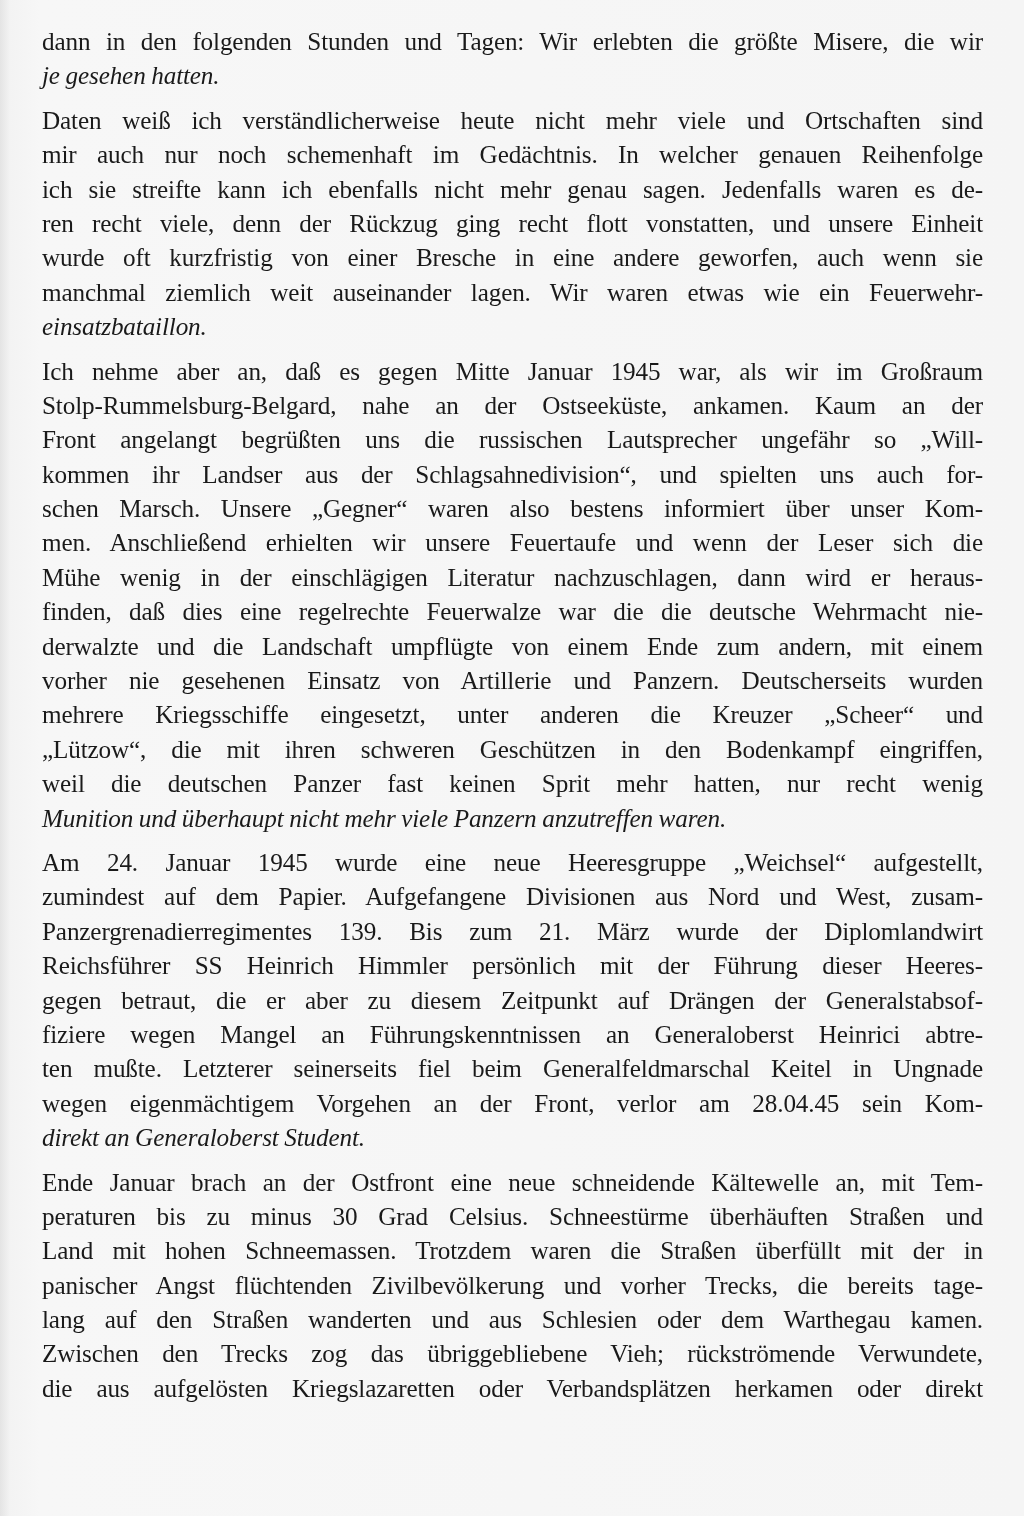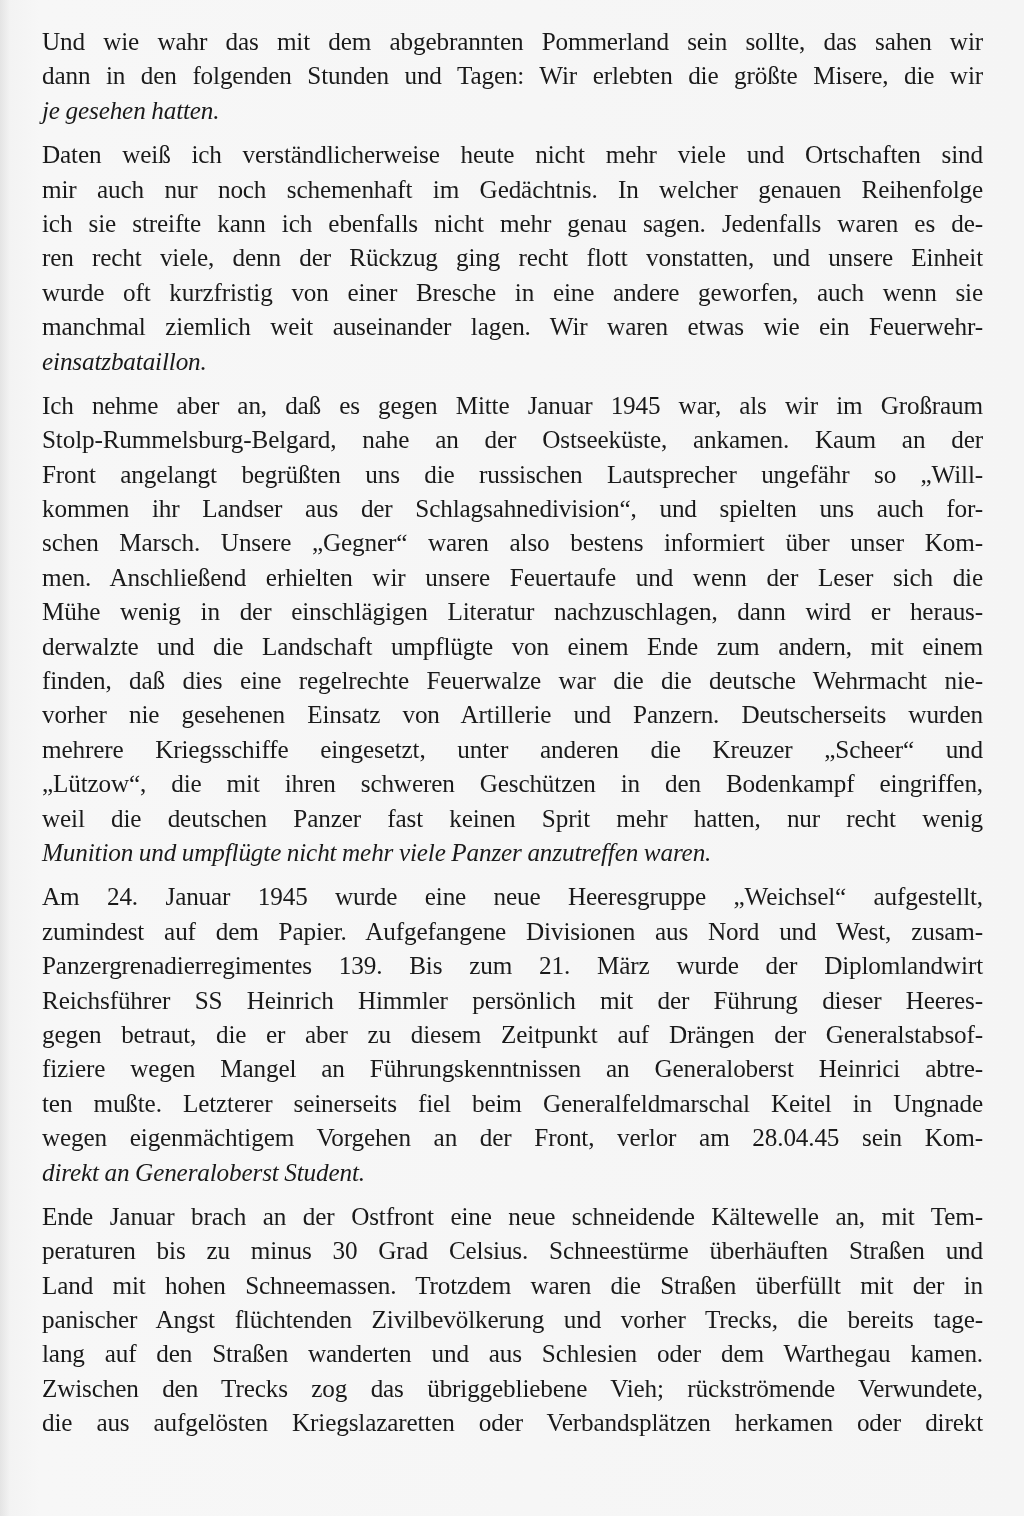--- a/index.html
+++ b/index.html
@@ -49,21 +49,20 @@
     font-style: italic;
   }
 </style>
 </head>
 <body>
 
 <div class="page">
   <div class="text-block">
 
     <div class="para">
-      <span class="line">Und wie wahr das mit dem abgebrannten Pommerland sein sollte, das sahen wir</span>
       <span class="line">dann in den folgenden Stunden und Tagen: Wir erlebten die größte Misere, die wir</span>
       <span class="line last">je gesehen hatten.</span>
     </div>
 
     <div class="para">
       <span class="line">Daten weiß ich verständlicherweise heute nicht mehr viele und Ortschaften sind</span>
       <span class="line">mir auch nur noch schemenhaft im Gedächtnis. In welcher genauen Reihenfolge</span>
       <span class="line">ich sie streifte kann ich ebenfalls nicht mehr genau sagen. Jedenfalls waren es de-</span>
       <span class="line">ren recht viele, denn der Rückzug ging recht flott vonstatten, und unsere Einheit</span>
       <span class="line">wurde oft kurzfristig von einer Bresche in eine andere geworfen, auch wenn sie</span>
@@ -72,27 +71,27 @@
     </div>
 
     <div class="para">
       <span class="line">Ich nehme aber an, daß es gegen Mitte Januar 1945 war, als wir im Großraum</span>
       <span class="line">Stolp-Rummelsburg-Belgard, nahe an der Ostseeküste, ankamen. Kaum an der</span>
       <span class="line">Front angelangt begrüßten uns die russischen Lautsprecher ungefähr so „Will-</span>
       <span class="line">kommen ihr Landser aus der Schlagsahnedivision“, und spielten uns auch for-</span>
       <span class="line">schen Marsch. Unsere „Gegner“ waren also bestens informiert über unser Kom-</span>
       <span class="line">men. Anschließend erhielten wir unsere Feuertaufe und wenn der Leser sich die</span>
       <span class="line">Mühe wenig in der einschlägigen Literatur nachzuschlagen, dann wird er heraus-</span>
+      <span class="line">finden, daß dies eine regelrechte Feuerwalze war die die deutsche Wehrmacht nie-</span>
       <span class="line">derwalzte und die Landschaft umpflügte von einem Ende zum andern, mit einem</span>
-      <span class="line">finden, daß dies eine regelrechte Feuerwalze war die die deutsche Wehrmacht nie-</span>
       <span class="line">vorher nie gesehenen Einsatz von Artillerie und Panzern. Deutscherseits wurden</span>
       <span class="line">mehrere Kriegsschiffe eingesetzt, unter anderen die Kreuzer „Scheer“ und</span>
       <span class="line">„Lützow“, die mit ihren schweren Geschützen in den Bodenkampf eingriffen,</span>
       <span class="line">weil die deutschen Panzer fast keinen Sprit mehr hatten, nur recht wenig</span>
-      <span class="line last">Munition und umpflügte nicht mehr viele Panzer anzutreffen waren.</span>
+      <span class="line last">Munition und überhaupt nicht mehr viele Panzern anzutreffen waren.</span>
     </div>
 
     <div class="para">
       <span class="line">Am 24. Januar 1945 wurde eine neue Heeresgruppe „Weichsel“ aufgestellt,</span>
       <span class="line">zumindest auf dem Papier. Aufgefangene Divisionen aus Nord und West, zusam-</span>
       <span class="line">Panzergrenadierregimentes 139. Bis zum 21. März wurde der Diplomlandwirt</span>
       <span class="line">Reichsführer SS Heinrich Himmler persönlich mit der Führung dieser Heeres-</span>
       <span class="line">gegen betraut, die er aber zu diesem Zeitpunkt auf Drängen der Generalstabsof-</span>
       <span class="line">fiziere wegen Mangel an Führungskenntnissen an Generaloberst Heinrici abtre-</span>
       <span class="line">ten mußte. Letzterer seinerseits fiel beim Generalfeldmarschal Keitel in Ungnade</span>

